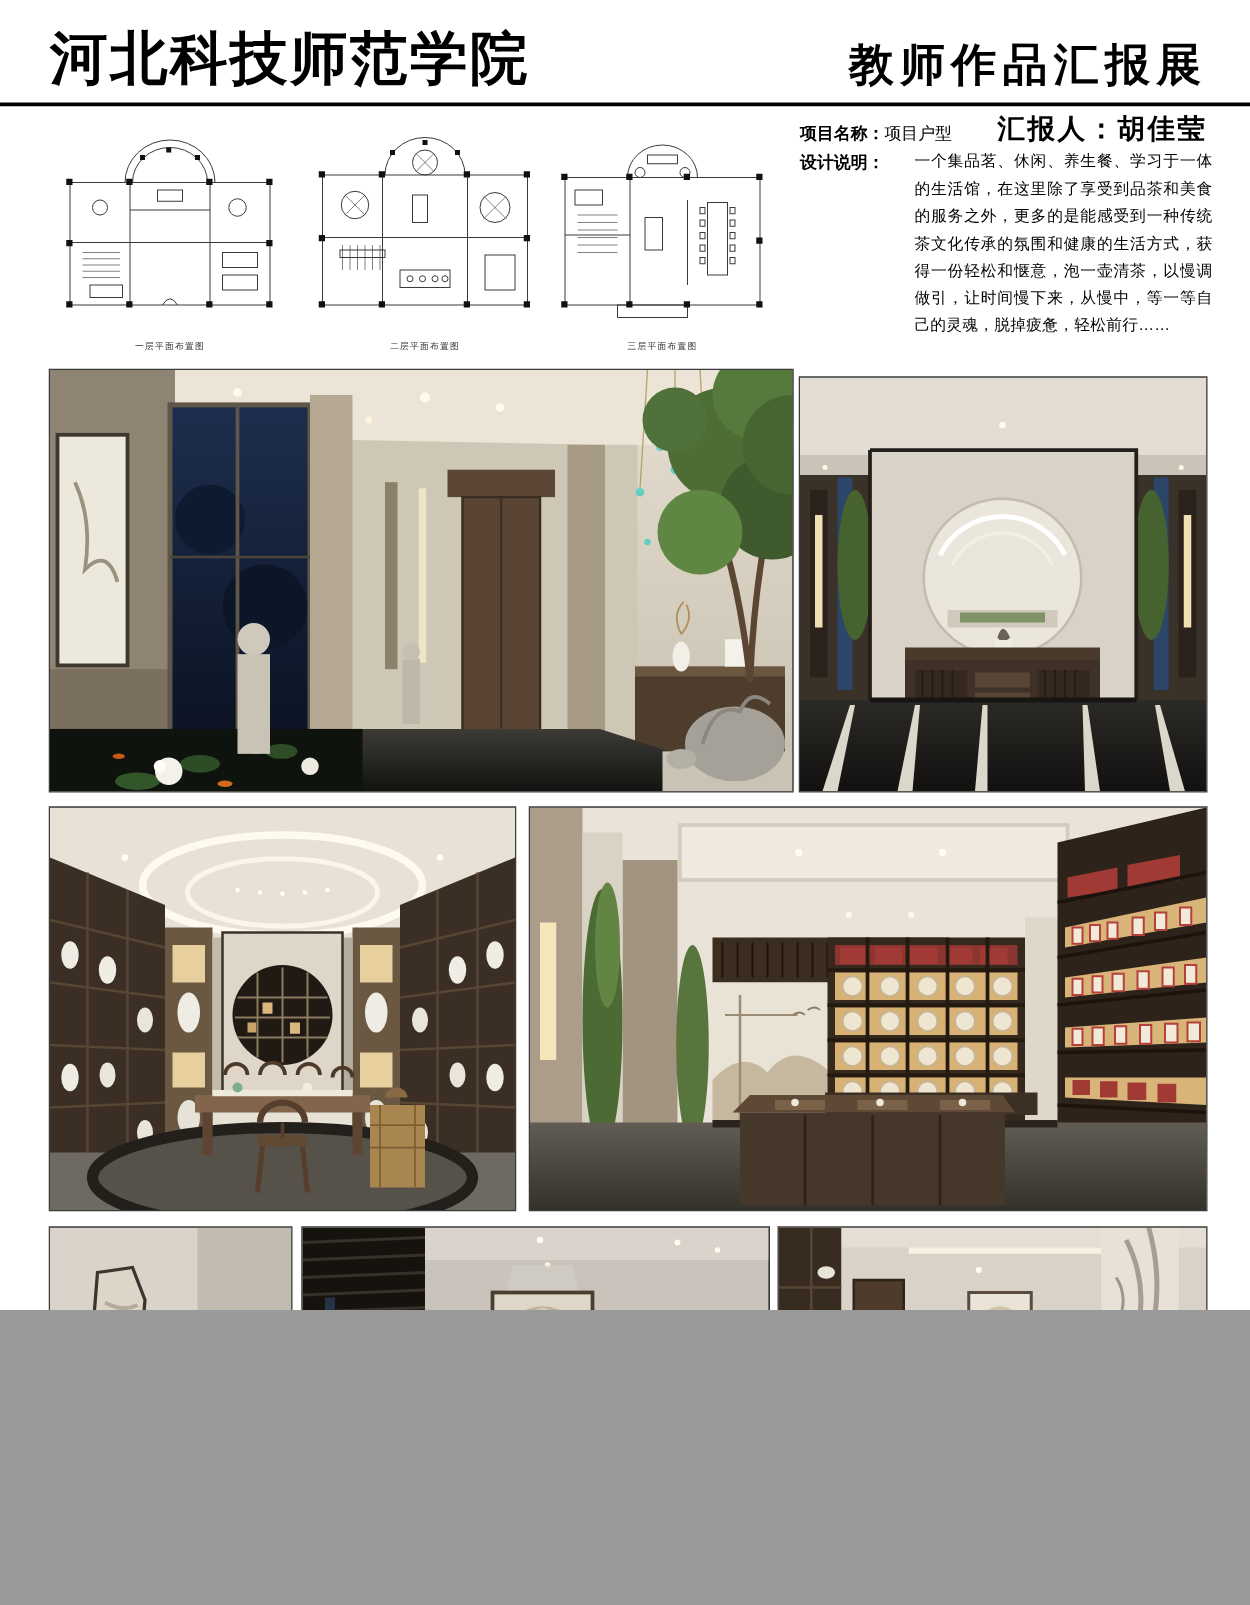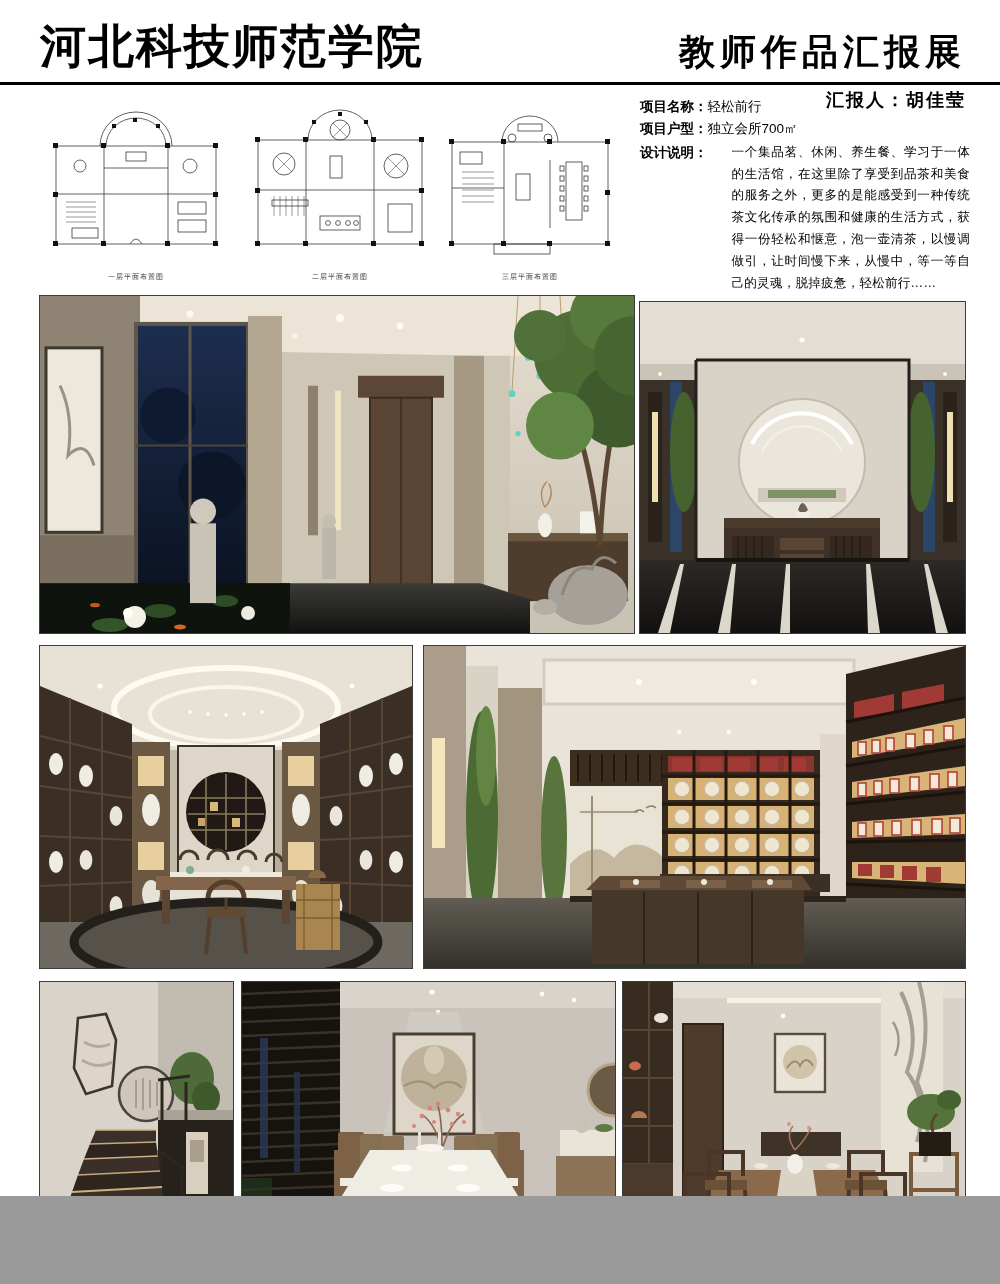--- a/index.html
+++ b/index.html
@@ -1,25 +1,25 @@
 <!DOCTYPE html>
 <html><head>
 <meta charset="utf-8">
 <style>
   html,body{margin:0;padding:0;background:#9a9a9a;}
-  .page{position:relative;width:1000px;height:1196px;margin:0 auto;background:#ffffff;
+  .page{position:relative;width:1000px;height:1048px;margin:0 auto;background:#ffffff;
         font-family:"Liberation Sans","DejaVu Sans",sans-serif;overflow:hidden;color:#000;}
   .abs{position:absolute;}
 
   
   .title-cn{left:40px;top:16px;font-size:46px;font-weight:bold;letter-spacing:2px;white-space:nowrap;}
   .title-en{left:43px;top:65px;font-size:13.4px;font-weight:bold;letter-spacing:0.1px;white-space:nowrap;}
   .head-rule{left:0;top:82px;width:1000px;height:3px;background:#000;}
   .exhib-title{top:28px;right:34px;font-size:36px;font-weight:600;letter-spacing:5px;white-space:nowrap;}
-  .reporter{top:88px;right:34px;font-size:18px;font-weight:600;letter-spacing:2px;white-space:nowrap;}
+  .reporter{top:88px;right:34px;font-size:22px;font-weight:600;letter-spacing:2px;white-space:nowrap;}
 
   
   .plan{position:absolute;width:196px;height:182px;}
   .plan svg{display:block;width:196px;height:160px;}
   .plan .cap{margin-top:8px;text-align:center;font-size:7px;color:#333;letter-spacing:1px;}
   .p1{left:38px;top:104px;} .p2{left:242px;top:104px;} .p3{left:432px;top:104px;}
   .plan .ln{stroke:#3a3a3a;stroke-width:0.8;fill:none;}
   .plan .col{fill:#111;}
   .plan .hatch{stroke:#555;stroke-width:0.6;}
 
@@ -194,25 +194,21 @@
           <rect x="115" y="137" width="5" height="5"></rect>
         <rect x="173" y="86" width="5" height="5"></rect>
       </g>
     </svg>
     <div class="cap">三层平面布置图</div>
   </div>
 
   <div class="abs proj">
     <div class="pf">
       <b>项目名称：</b>
-      <span>轻松前行</span>
-    </div>
-    <div class="pf">
-      <b>项目户型：</b>
-      <span>独立会所700㎡</span>
+      <span>项目户型</span>
     </div>
     <div class="pdesc">
       <b>设计说明：</b>
       <p>一个集品茗、休闲、养生餐、学习于一体的生活馆，在这里除了享受到品茶和美食的服务之外，更多的是能感受到一种传统茶文化传承的氛围和健康的生活方式，获得一份轻松和惬意，泡一壶清茶，以慢调做引，让时间慢下来，从慢中，等一等自己的灵魂，脱掉疲惫，轻松前行……</p>
     </div>
   </div>
 
   <div class="photo ph-a">
     <svg viewBox="0 0 594 338" preserveAspectRatio="none">
       <defs>

